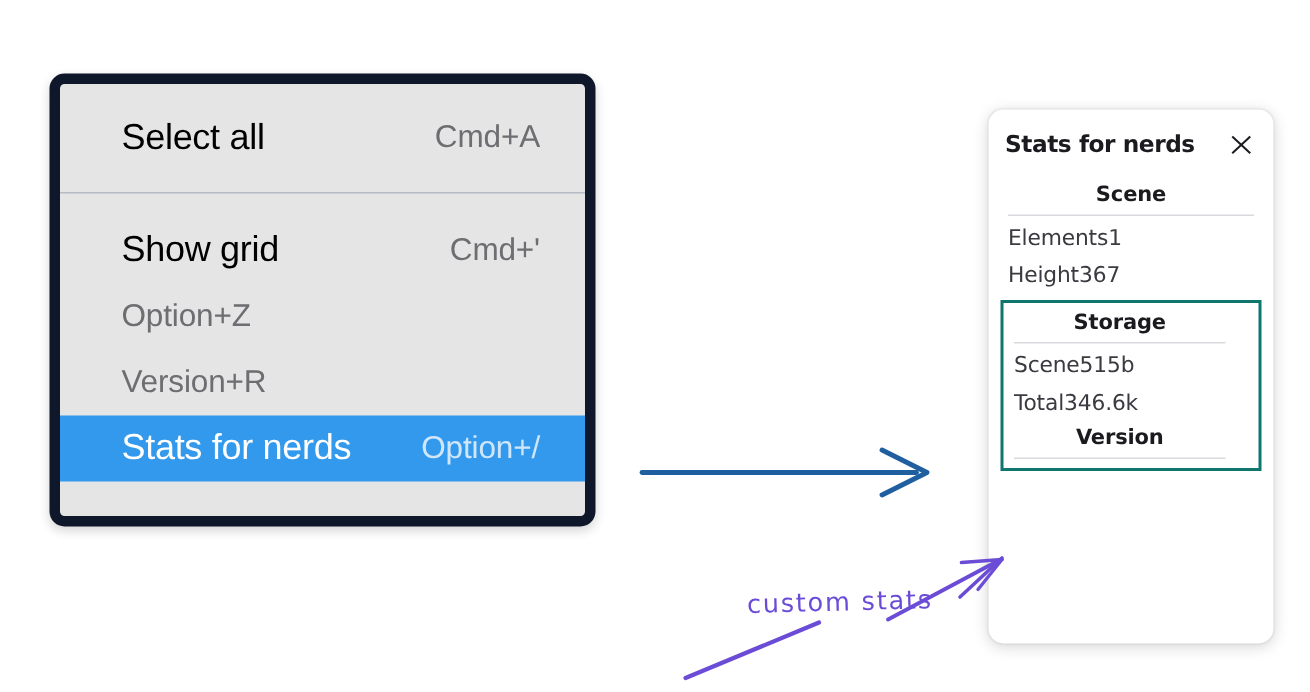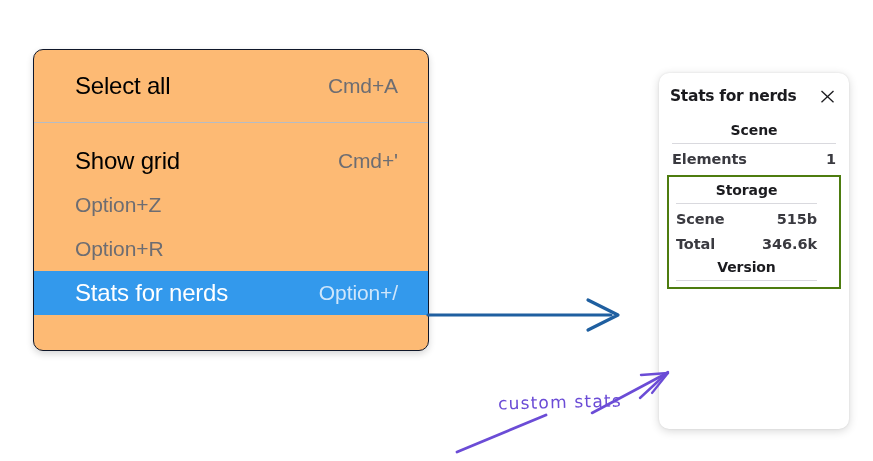--- a/index.html
+++ b/index.html
@@ -14,24 +14,24 @@
     overflow: hidden;
     font-family: "Liberation Sans", sans-serif;
     -webkit-font-smoothing: antialiased;
   }
 
   
   .context-menu {
     position: absolute;
     left: 33px;
     top: 49px;
-    width: 396px;
+    width: 364px;
     height: 302px;
-    background: #fdba74;
-    border: 1px solid #0f172a;
+    background: #e5e5e5;
+    border: 7px solid #0f172a;
     border-radius: 10px;
     box-shadow: 0 3px 7px rgba(0,0,0,0.16);
     box-sizing: border-box;
     overflow: hidden;
   }
   .menu-section {
     padding: 0;
   }
   .menu-section.top {
     padding-top: 14px;
@@ -122,40 +122,39 @@
     padding: 3px 0 5px 0;
     letter-spacing: -0.1px;
   }
   .hr {
     height: 1px;
     background: #d9d9de;
     margin: 0 2px 2px 2px;
   }
   .stat-row {
     display: flex;
-    justify-content: space-between;
+    justify-content: flex-start;
     align-items: baseline;
     font-size: 14.5px;
     color: #3a3a40;
     padding: 4.5px 2px;
     letter-spacing: -0.1px;
-    font-weight: bold;
   }
   .stat-row .key { white-space: nowrap; }
   .stat-row .val { white-space: nowrap; }
   .stat-single {
     font-size: 14.5px;
     color: #3a3a40;
     padding: 5px 2px;
     letter-spacing: -0.1px;
     white-space: nowrap;
   }
 
   .highlight-box {
-    border: 2px solid #4d7c0f;
+    border: 2px solid #0f766e;
     margin: 4px -3px 0 -3px;
     padding: 2px 20px 4px 5px;
     box-sizing: border-box;
   }
 
   
   .annotations {
     position: absolute;
     left: 0; top: 0;
     width: 873px; height: 461px;
@@ -189,21 +188,21 @@
 
   <div class="menu-section bottom">
     <div class="menu-item">
       <span class="label">Show grid</span>
       <span class="shortcut">Cmd+'</span>
     </div>
     <div class="menu-item">
       <span class="shortcut">Option+Z</span>
     </div>
     <div class="menu-item">
-      <span class="shortcut">Option+R</span>
+      <span class="shortcut">Version+R</span>
     </div>
     <div class="menu-item highlighted">
       <span class="label">Stats for nerds</span>
       <span class="shortcut">Option+/</span>
     </div>
     <div class="menu-tail"></div>
   </div>
 
 </div>
 
@@ -218,20 +217,24 @@
       </svg>
     </span>
   </div>
 
   <div>
     <div class="section-title">Scene</div>
     <div class="hr"></div>
     <div class="stat-row">
       <span class="key">Elements</span>
       <span class="val">1</span>
+    </div>
+    <div class="stat-row">
+      <span class="key">Height</span>
+      <span class="val">367</span>
     </div>
   </div>
 
   <div class="highlight-box">
 
     <div>
       <div class="section-title">Storage</div>
       <div class="hr"></div>
       <div class="stat-row">
         <span class="key">Scene</span>

